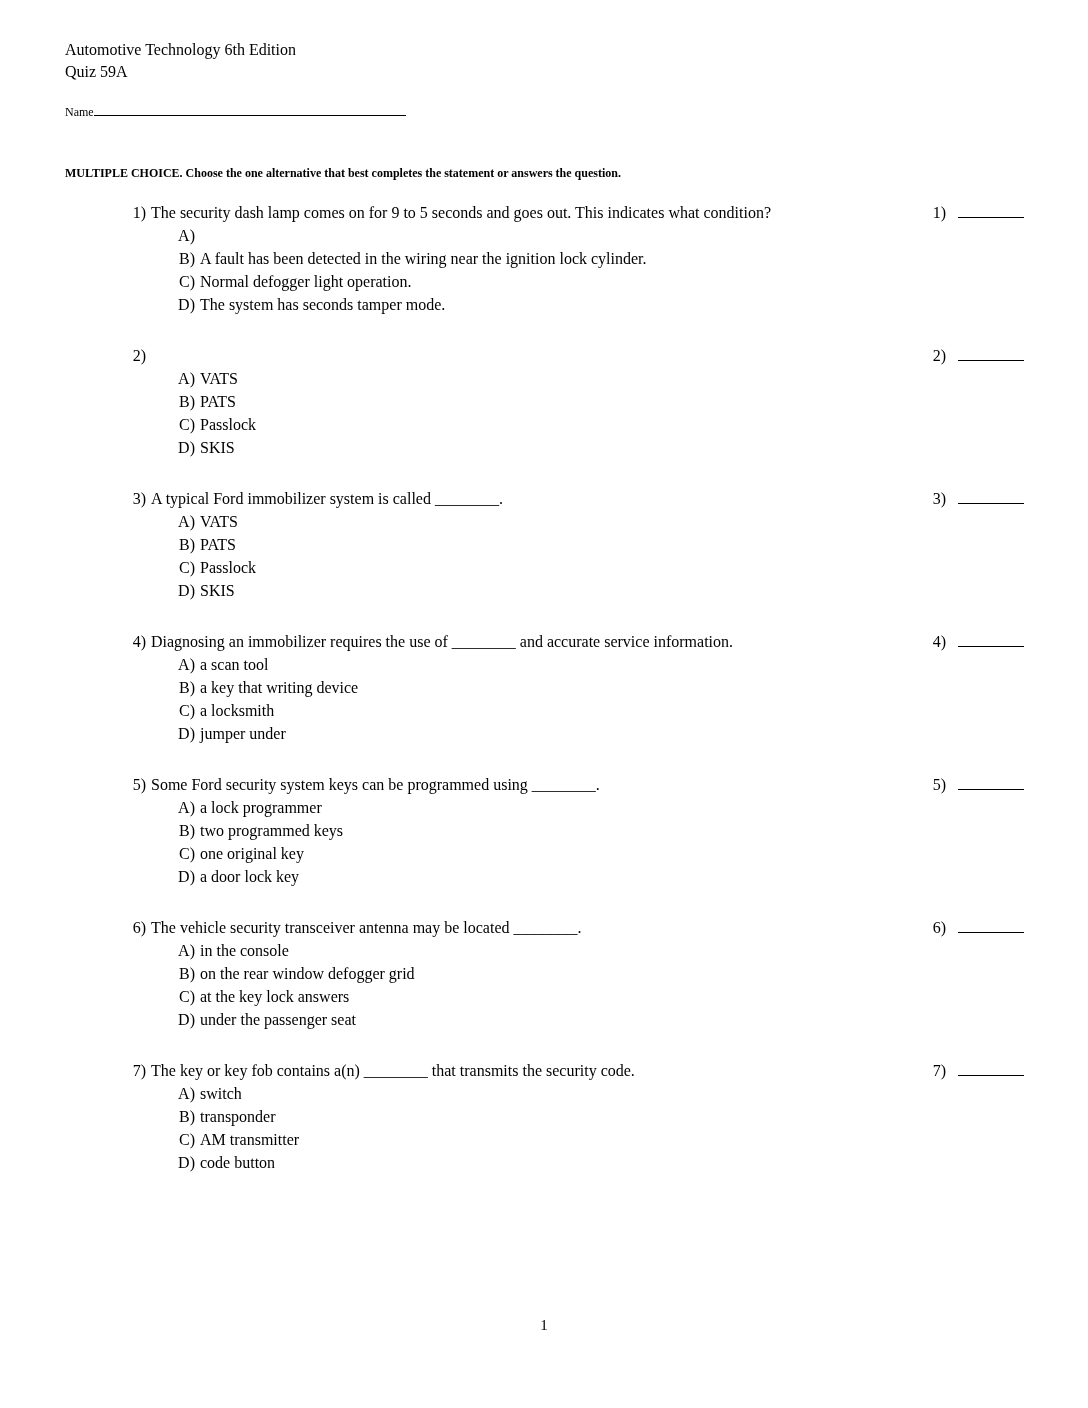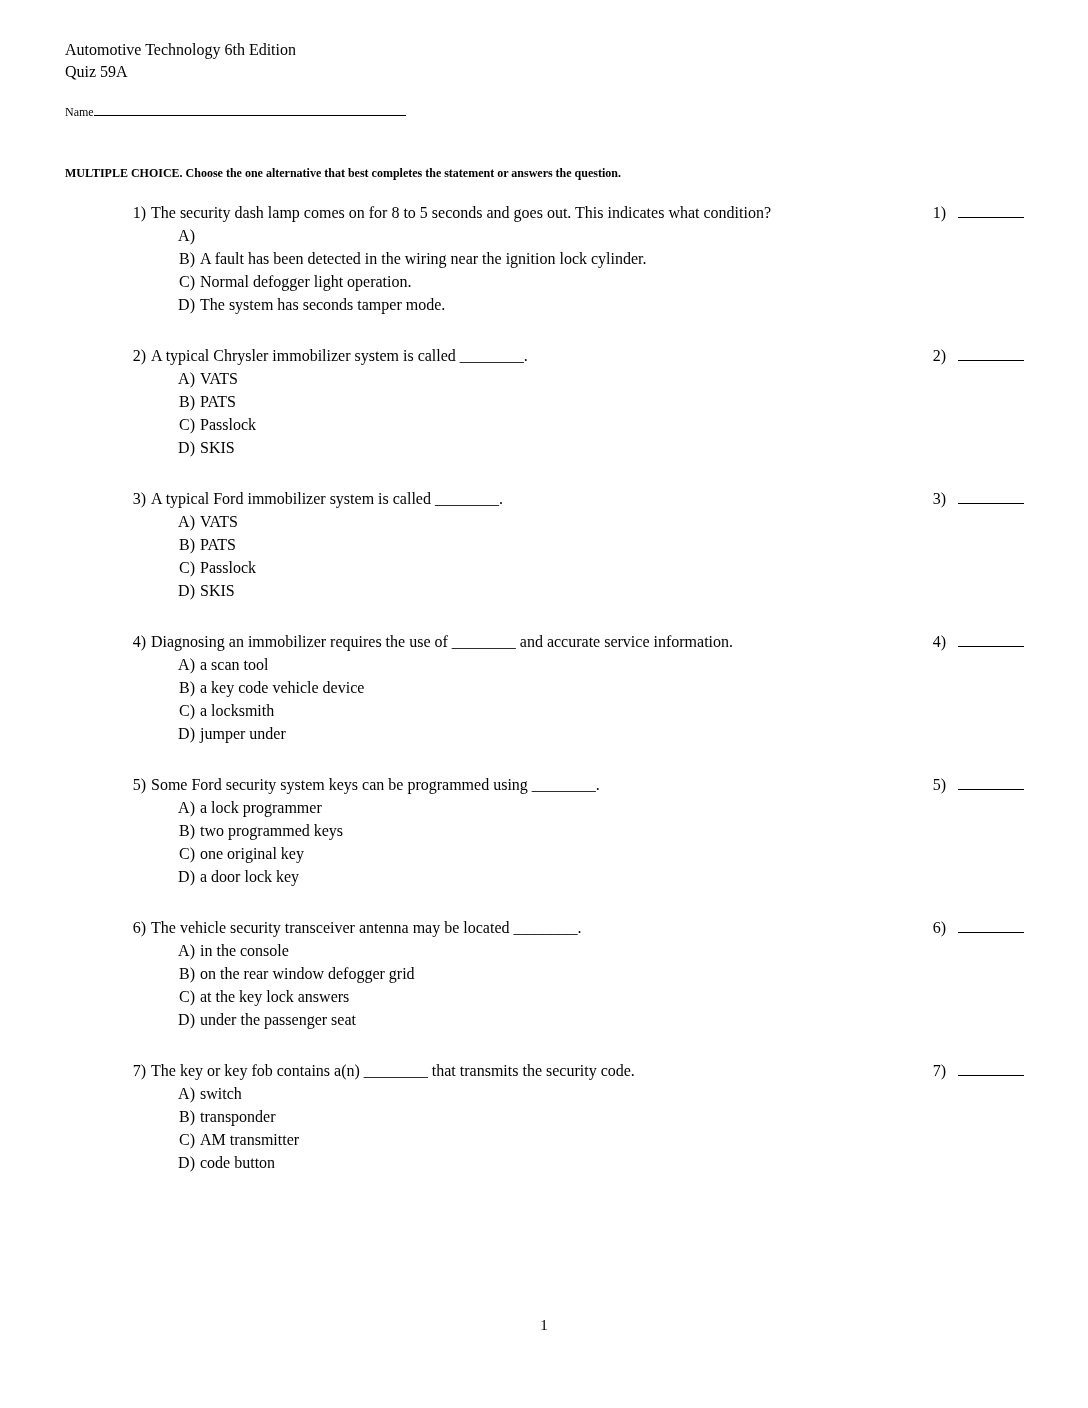--- a/index.html
+++ b/index.html
@@ -99,21 +99,21 @@
   <div class="name-row">
     <span>Name</span><span class="name-blank"></span>
   </div>
 
   <div class="section-title">MULTIPLE CHOICE.  Choose the one alternative that best completes the statement or answers the question.</div>
 
   <div class="questions">
     <div class="question-block">
       <div class="q-line">
         <span class="q-num">1)</span>
-        <span class="q-text">The security dash lamp comes on for 8 to 5 seconds and goes out. This indicates what condition?</span>
+        <span class="q-text">The security dash lamp comes on for 9 to 5 seconds and goes out. This indicates what condition?</span>
       </div>
       <div class="q-options">
 
       <div class="option-line">
           <span class="opt-label">A)</span>
         </div>
           <div class="option-line">
           <span class="opt-label">B)</span>
           <span class="opt-text">A fault has been detected in the wiring near the ignition lock cylinder.</span>
         </div>
@@ -127,21 +127,20 @@
         </div>
         </div>
       <div class="q-answer">
         <span class="ans-num">1)</span><span class="ans-blank"></span>
       </div>
     </div>
 
     <div class="question-block">
       <div class="q-line">
         <span class="q-num">2)</span>
-        <span class="q-text">A typical Chrysler immobilizer system is called ________.</span>
       </div>
       <div class="q-options">
 
       <div class="option-line">
           <span class="opt-label">A)</span>
           <span class="opt-text">VATS</span>
         </div>
           <div class="option-line">
           <span class="opt-label">B)</span>
           <span class="opt-text">PATS</span>
@@ -195,21 +194,21 @@
         <span class="q-text">Diagnosing an immobilizer requires the use of ________ and accurate service information.</span>
       </div>
       <div class="q-options">
 
       <div class="option-line">
           <span class="opt-label">A)</span>
           <span class="opt-text">a scan tool</span>
         </div>
           <div class="option-line">
           <span class="opt-label">B)</span>
-          <span class="opt-text">a key code vehicle device</span>
+          <span class="opt-text">a key that writing device</span>
         </div>
           <div class="option-line">
           <span class="opt-label">C)</span>
           <span class="opt-text">a locksmith</span>
         </div>
           <div class="option-line">
           <span class="opt-label">D)</span>
           <span class="opt-text">jumper under</span>
         </div>
         </div>

